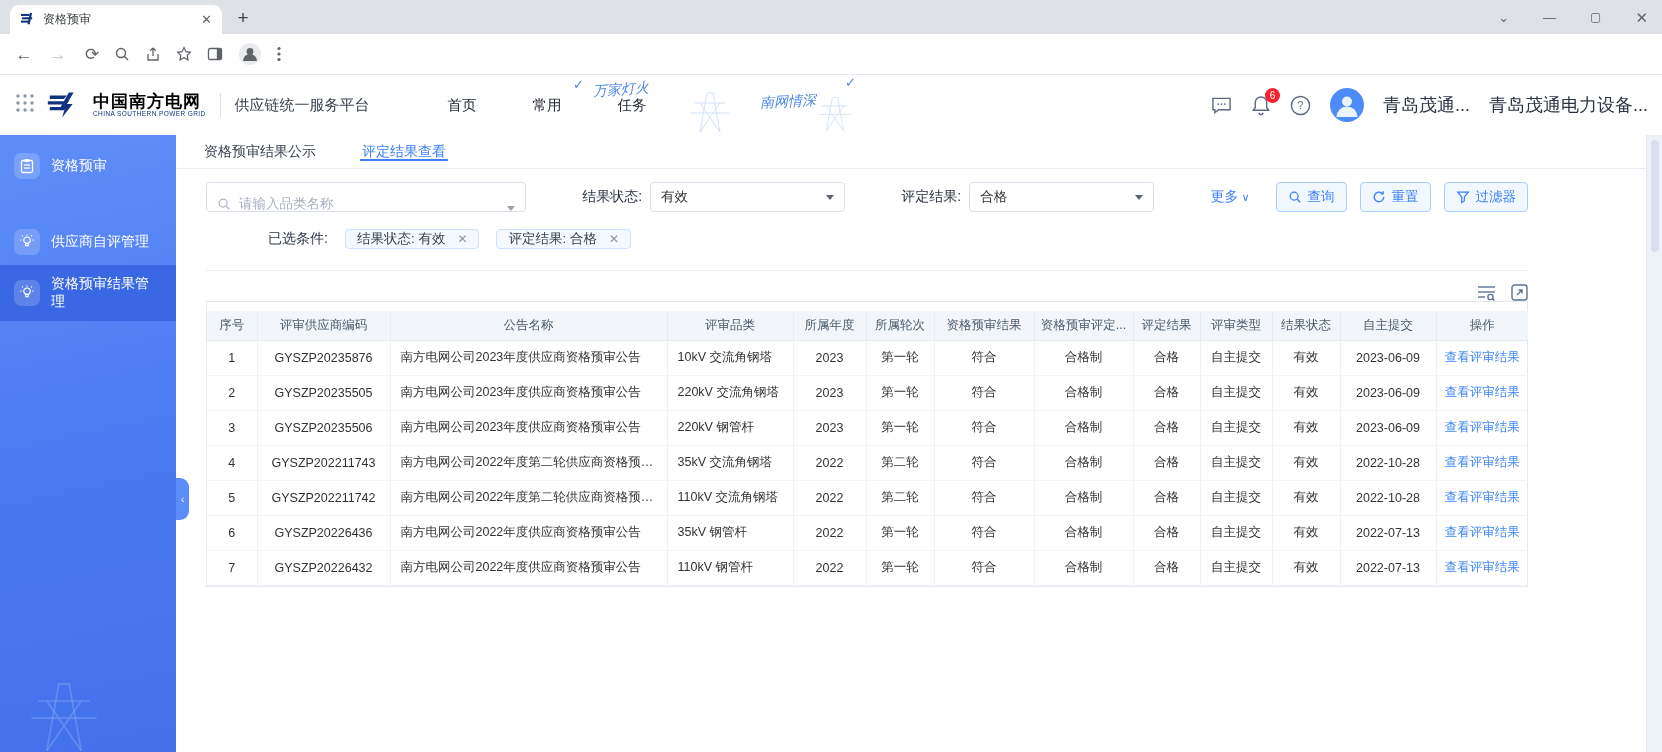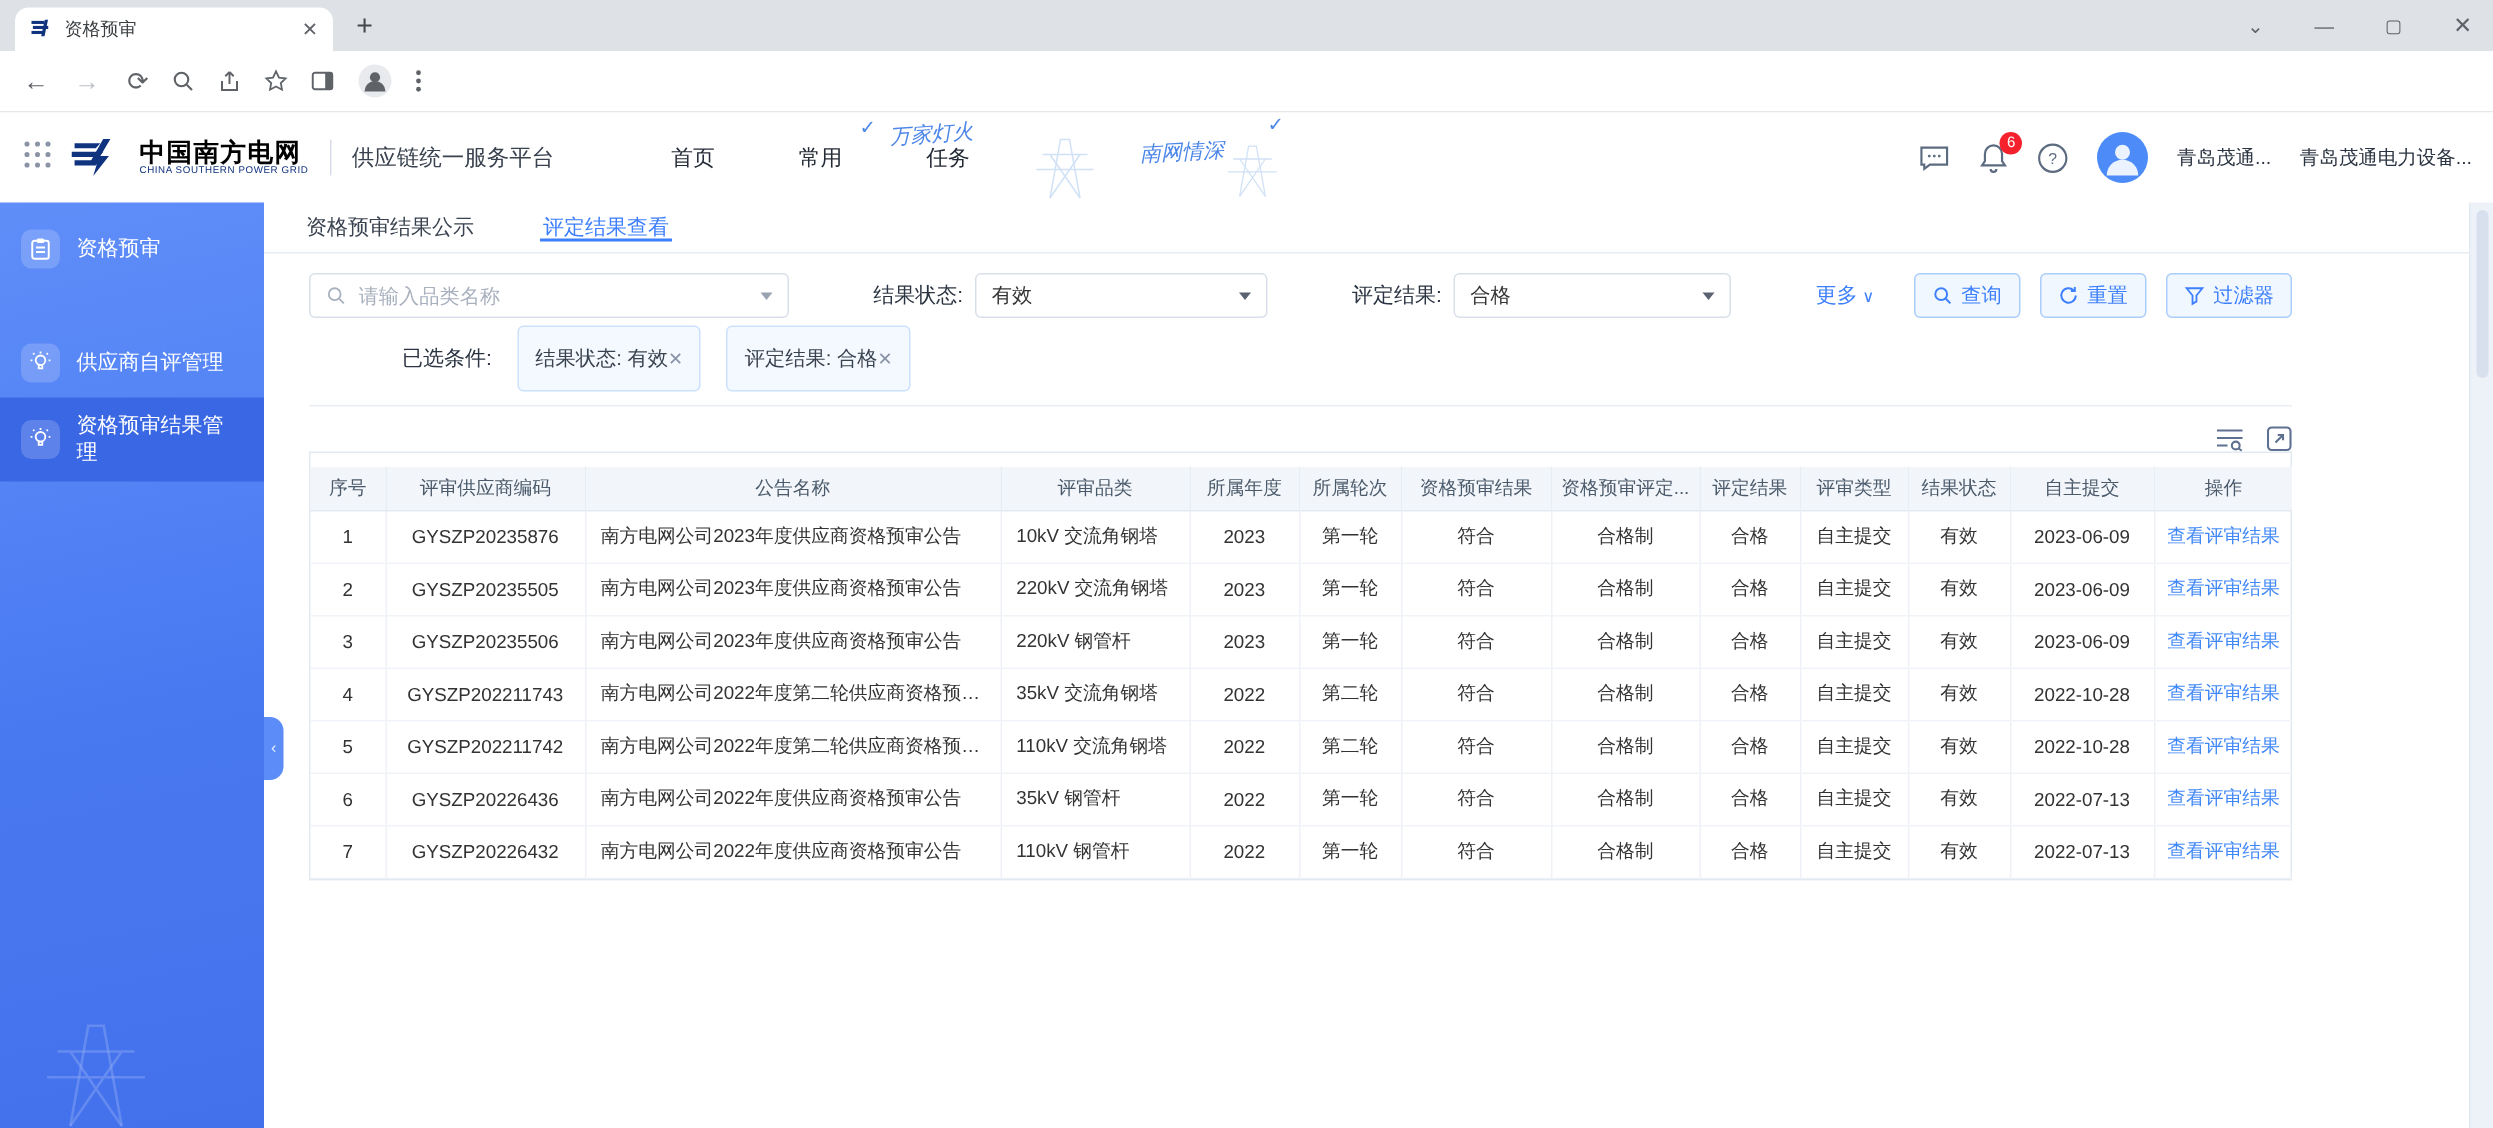--- a/index.html
+++ b/index.html
@@ -35,55 +35,55 @@
   .hnav .nav-item{cursor:default}
   .deco{position:absolute;left:555px;top:0;width:370px;height:60px;pointer-events:none;z-index:1}
   .slogan{position:absolute;color:#4C86E8;font-family:"DejaVu Serif","Liberation Serif",serif;font-style:italic;font-size:14px;white-space:nowrap}
   .slog1{left:38px;top:6px;transform:rotate(-4deg)}
   .slog2{left:205px;top:18px;transform:rotate(-3deg)}
   .check{position:absolute;color:#4C86E8;font-size:13px}
   .pylon{position:absolute;opacity:.85}
   .hdr-right{margin-left:auto;display:flex;align-items:center;gap:19px;padding-right:14px;position:relative;z-index:2}
   .hicon{color:#5C6B80;position:relative;display:flex}
   .badge{position:absolute;top:-7px;right:-9px;min-width:15px;height:15px;border-radius:8px;background:#F5222D;color:#fff;font-size:10px;display:flex;align-items:center;justify-content:center;padding:0 3px}
-  .uname,.company{font-size:13px;color:#2B3442;white-space:nowrap}
+  .uname,.company{font-size:18px;color:#2B3442;white-space:nowrap}
 
   
   .app-body{display:flex;height:617px;position:relative}
   .sidebar{width:176px;flex-shrink:0;background:linear-gradient(168deg,#5F8EF9 0%,#4979F1 55%,#4371EC 100%);color:#fff;padding-top:8px;position:relative;overflow:hidden}
   .side-item{display:flex;align-items:center;gap:11px;padding:10px 14px;font-size:14px;cursor:default;position:relative;z-index:1}
   .side-item.gap{margin-top:30px}
   .side-item.active{background:#3A67E4}
   .side-chip{width:26px;height:26px;border-radius:7px;background:rgba(255,255,255,.18);display:flex;align-items:center;justify-content:center;flex-shrink:0}
   .side-wm{position:absolute;bottom:-6px;left:4px;opacity:.35}
   .collapse-handle{position:absolute;left:176px;top:343px;width:13px;height:42px;background:#5C8CF7;border-radius:0 9px 9px 0;color:#E8F0FF;display:flex;align-items:center;justify-content:center;font-size:11px;z-index:5}
 
   .main{flex:1;background:#fff;min-width:0}
   .tabs-row{height:34px;border-bottom:1px solid #E8EDF3;display:flex;gap:46px;padding-left:28px;align-items:center}
   .tab-item{font-size:14px;color:#39424F;display:flex;align-items:center;position:relative;cursor:default}
   .tab-item.active{color:#3D7FFC}
   .tab-item.active::after{content:"";position:absolute;left:-2px;right:-2px;bottom:0;height:2px;background:#3D7FFC}
   .content{width:1322px;margin-left:30px}
 
   .filter-row{display:flex;align-items:center;margin-top:13px;height:30px}
-  .search-select{width:320px;height:30px;border:1px solid #D9DFE9;border-radius:4px;display:flex;align-items:center;padding:0 10px;gap:8px;color:#A6AEBC;font-size:13.5px}
+  .search-select{width:320px;height:30px;border:1px solid #D9DFE9;border-radius:4px;display:flex;align-items:flex-end;padding:0 10px;gap:8px;color:#A6AEBC;font-size:13.5px}
   .search-select input{border:none;outline:none;flex:1;font-size:13.5px;color:#333;font-family:inherit;background:transparent}
   .search-select input::placeholder{color:#A9B1BF}
   .caret{width:0;height:0;border-left:4.5px solid transparent;border-right:4.5px solid transparent;border-top:5.5px solid #5A6372}
   .caret.lt{border-top-color:#9AA3B2}
   .f-label{font-size:14px;color:#2B3442;white-space:nowrap}
   .f-select{height:30px;border:1px solid #D9DFE9;border-radius:4px;display:flex;align-items:center;justify-content:space-between;padding:0 10px;font-size:13.5px;color:#333;margin-left:8px}
   .sp{flex:1}
   .more-link{color:#3D7FFC;font-size:14px;display:flex;align-items:center;gap:3px;margin-right:26px;white-space:nowrap}
   .more-link .vee{font-size:11px}
   .f-btn{height:30px;display:flex;align-items:center;gap:6px;padding:0 11px;border:1px solid #ABCDFB;border-radius:4px;background:#F0F7FF;color:#3D7FFC;font-size:13.5px;margin-left:13px;white-space:nowrap;cursor:default}
 
   .chips-row{display:flex;align-items:center;margin-top:13px;height:28px;padding-left:62px;gap:17px}
   .chips-label{font-size:14px;color:#2B3442}
-  .chip-item{height:44px;display:flex;align-items:center;gap:0;padding:0 11px;background:#F3F9FF;border:1px solid #CBE2FF;border-radius:4px;font-size:13.5px;color:#39424F}
+  .chip-item{height:20px;display:flex;align-items:center;gap:12px;padding:0 11px;background:#F3F9FF;border:1px solid #CBE2FF;border-radius:4px;font-size:13.5px;color:#39424F}
   .chip-x{color:#8A94A6;font-size:12px;cursor:default}
 
   .rule{border-top:1px solid #E9EEF4;margin-top:17px}
   .tools-row{display:flex;justify-content:flex-end;align-items:center;gap:15px;margin-top:13px;color:#5E7190}
 
   table{width:100%;border-collapse:collapse;table-layout:fixed;margin-top:9px;font-size:12.5px}
   .grid-wrap{border:1px solid #E3E9F1}
   th{height:29px;background:#F2F6FA;color:#4B5A6B;font-weight:normal;border-right:1px solid #E7EDF4;border-bottom:1px solid #E3E9F1;white-space:nowrap;overflow:hidden;text-overflow:ellipsis;padding:0 4px}
   td{height:35px;text-align:center;color:#333;border-right:1px solid #EEF2F7;border-bottom:1px solid #F0F4F9;white-space:nowrap;overflow:hidden;text-overflow:ellipsis;padding:0 4px}
   th:last-child,td:last-child{border-right:none}

